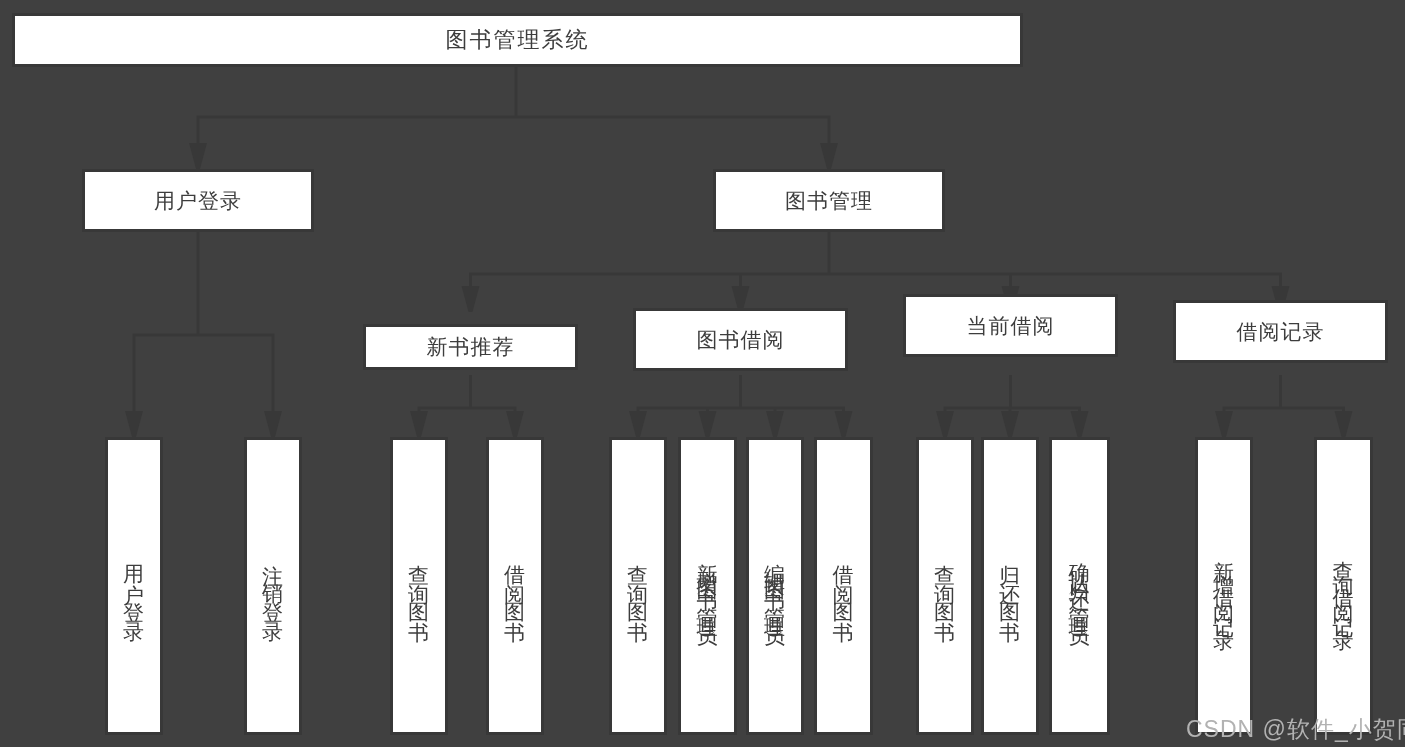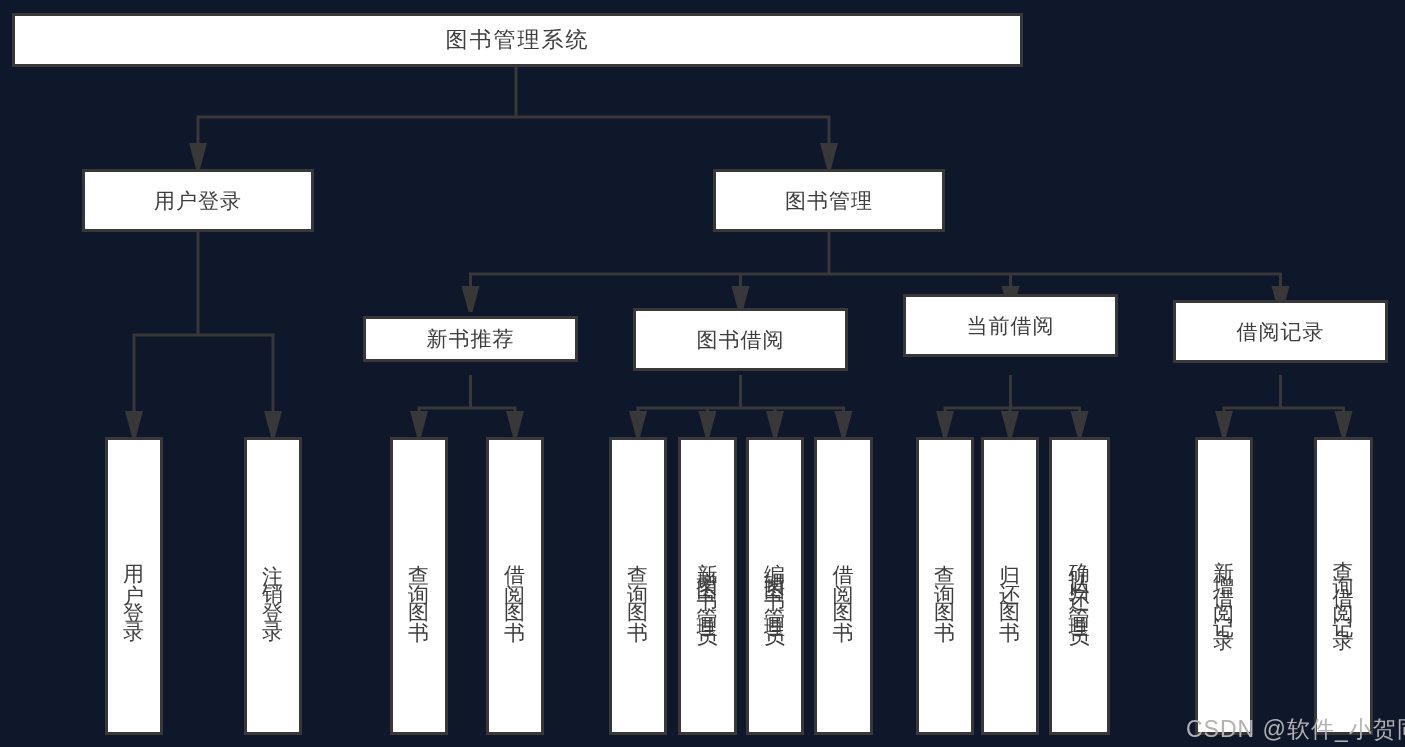--- a/index.html
+++ b/index.html
@@ -1,20 +1,20 @@
 <!DOCTYPE html>
 <html><head>
 <meta charset="utf-8">
 <style>
   html, body { margin: 0; padding: 0; background: #ffffff; }
   .canvas {
     position: relative;
     width: 1405px;
     height: 747px;
-    background: #0f172a;
+    background: #404040;
     font-family: "Liberation Sans", "DejaVu Sans", sans-serif;
     overflow: hidden;
   }
   .connectors {
     position: absolute;
     left: 0; top: 0;
     width: 1405px; height: 747px;
   }
   .node {
     position: absolute;
@@ -98,21 +98,21 @@
     <span>图书管理系统</span>
   </div>
 
   <div class="node h" style="left:82px; top:169px; width:232px; height:63px;">
     <span>用户登录</span>
   </div>
   <div class="node h" style="left:713px; top:169px; width:232px; height:63px;font-family:Liberation Serif, serif;">
     <span>图书管理</span>
   </div>
 
-  <div class="node h" style="left:363px; top:316px; width:215px; height:46px;">
+  <div class="node h" style="left:363px; top:324px; width:215px; height:46px;">
     <span>新书推荐</span>
   </div>
   <div class="node h" style="left:633px; top:308px; width:215px; height:63px;">
     <span>图书借阅</span>
   </div>
   <div class="node h" style="left:903px; top:294px; width:215px; height:63px;">
     <span>当前借阅</span>
   </div>
   <div class="node h" style="left:1173px; top:300px; width:215px; height:63px;">
     <span>借阅记录</span>

